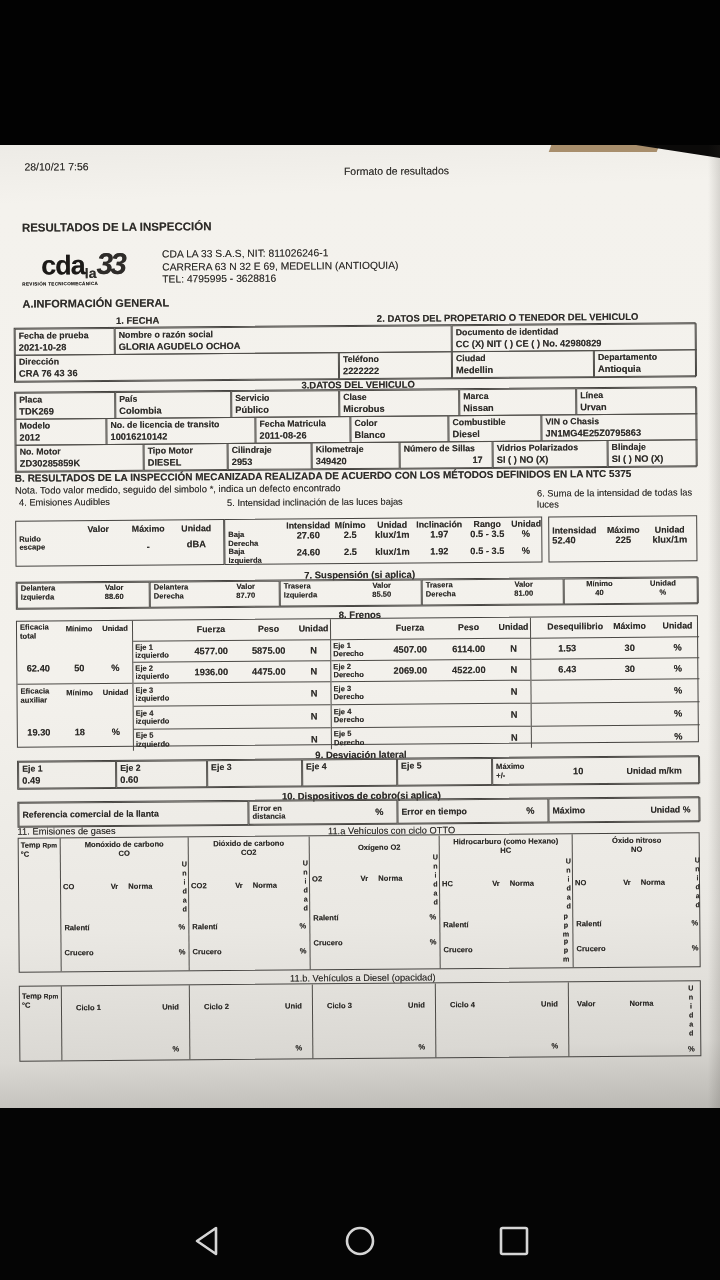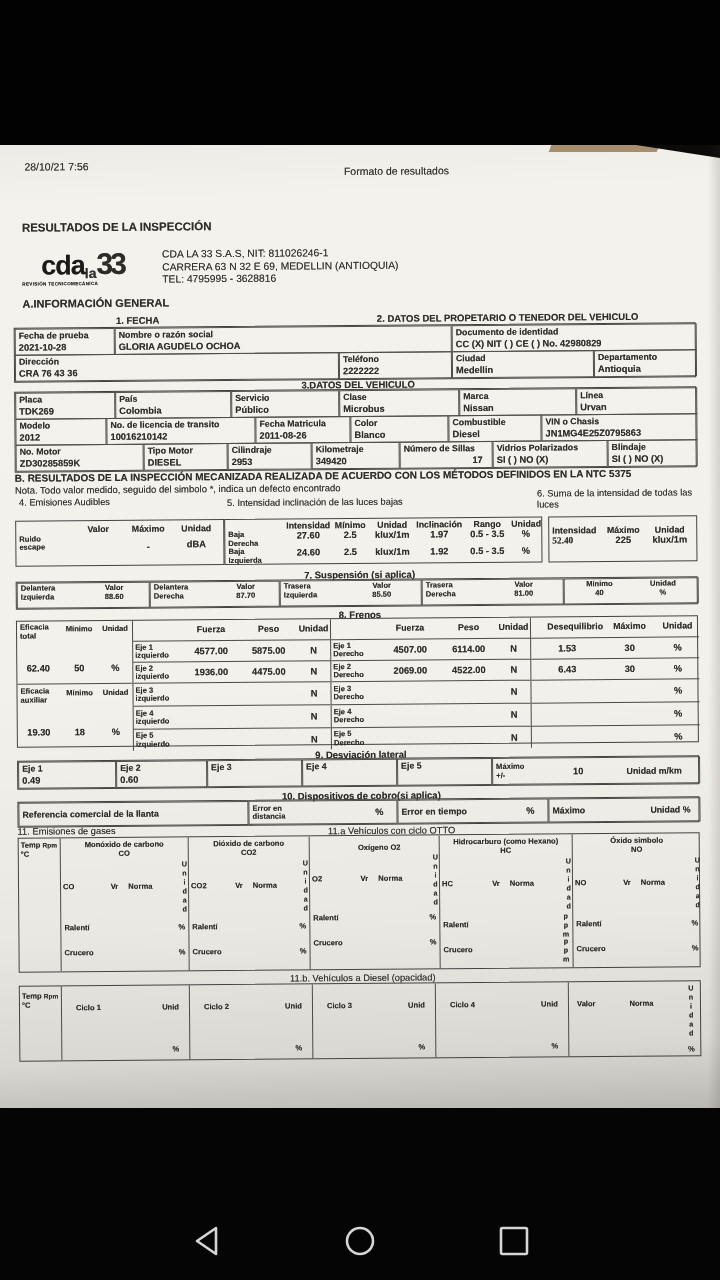--- a/index.html
+++ b/index.html
@@ -33,21 +33,21 @@
   .cv{font-size:9.3px;font-weight:700;line-height:12px;white-space:nowrap;}
   .hdr{font-size:8.8px;font-weight:700;white-space:nowrap;}
   .num{font-size:9.3px;font-weight:700;white-space:nowrap;}
   .tiny{font-size:7.6px;font-weight:700;line-height:8.5px;white-space:nowrap;}
   .vert{writing-mode:vertical-rl;text-orientation:upright;font-size:7.2px;font-weight:700;
         line-height:1;letter-spacing:0;}
   .flexc{display:flex;align-items:center;justify-content:center;}
   
   .brand{font-weight:800;font-size:27px;letter-spacing:-1px;color:#1c1a18;margin-left:19px;}
   .brand-la{font-size:14px;font-weight:700;}
-  .brand-33{font-size:30px;font-weight:800;letter-spacing:-3px;}
+  .brand-33{font-size:30px;font-weight:800;font-style:italic;letter-spacing:-3px;}
   .tagline{font-size:4.6px;font-weight:700;letter-spacing:.3px;color:#1c1a18;}
   svg{display:block;}
 </style>
 </head>
 <body>
 
 <div class="screen">
   <div class="top-black"></div>
 
   <div class="paper">
@@ -265,21 +265,21 @@
           <div class="num ctr">0.5 - 3.5</div>
           <div class="num ctr">%</div>
         </div>
       </div>
 
       <div class="abs" style="left:549px;top:373px;width:149px;height:46px;border:1.6px solid #454340;box-sizing:border-box;">
         <div style="display:grid;grid-template-columns:52px 44px 49px;padding-top:8px;">
           <div class="hdr" style="padding-left:3px;">Intensidad</div>
           <div class="hdr ctr">Máximo</div>
           <div class="hdr ctr">Unidad</div>
-          <div class="num" style="padding-left:3px;font-family:Liberation Serif, serif;">52.40</div>
+          <div class="num" style="padding-left:3px;">52.40</div>
           <div class="num ctr">225</div>
           <div class="num ctr">klux/1m</div>
         </div>
       </div>
 
       <div class="abs seclab ctr" style="left:260px;top:424px;width:200px;">7. Suspensión (si aplica)</div>
       <div class="t" style="top:434px;height:28px;">
         <div class="row" style="grid-template-columns:133px 130px 142px 142px 135px;height:100%;">
           <div class="c">
               <div style="display:grid;grid-template-columns:62px 1fr;">
@@ -657,21 +657,21 @@
                 <span class="tiny">Ralentí</span>
                 <span class="vert">ppm</span>
               </div>
             <div style="display:flex;justify-content:space-between;align-items:center;height:25px;padding:0 3px;">
                 <span class="tiny">Crucero</span>
                 <span class="vert">ppm</span>
               </div>
           </div>
 
           <div>
-            <div class="tiny ctr" style="padding-top:3px;">Óxido simbolo</div>
+            <div class="tiny ctr" style="padding-top:3px;">Óxido nitroso</div>
             <div class="tiny ctr">NO</div>
             <div style="display:grid;grid-template-columns:30px 1fr 16px;height:58px;align-items:center;">
               <span class="tiny" style="padding-left:2px;">NO</span>
               <span class="tiny ctr" style="word-spacing:8px;">Vr  Norma</span>
               <span class="vert">Unidad</span>
             </div>
             <div style="display:flex;justify-content:space-between;align-items:center;height:25px;padding:0 3px;">
                 <span class="tiny">Ralentí</span>
                 <span class="tiny">%</span>
               </div>

